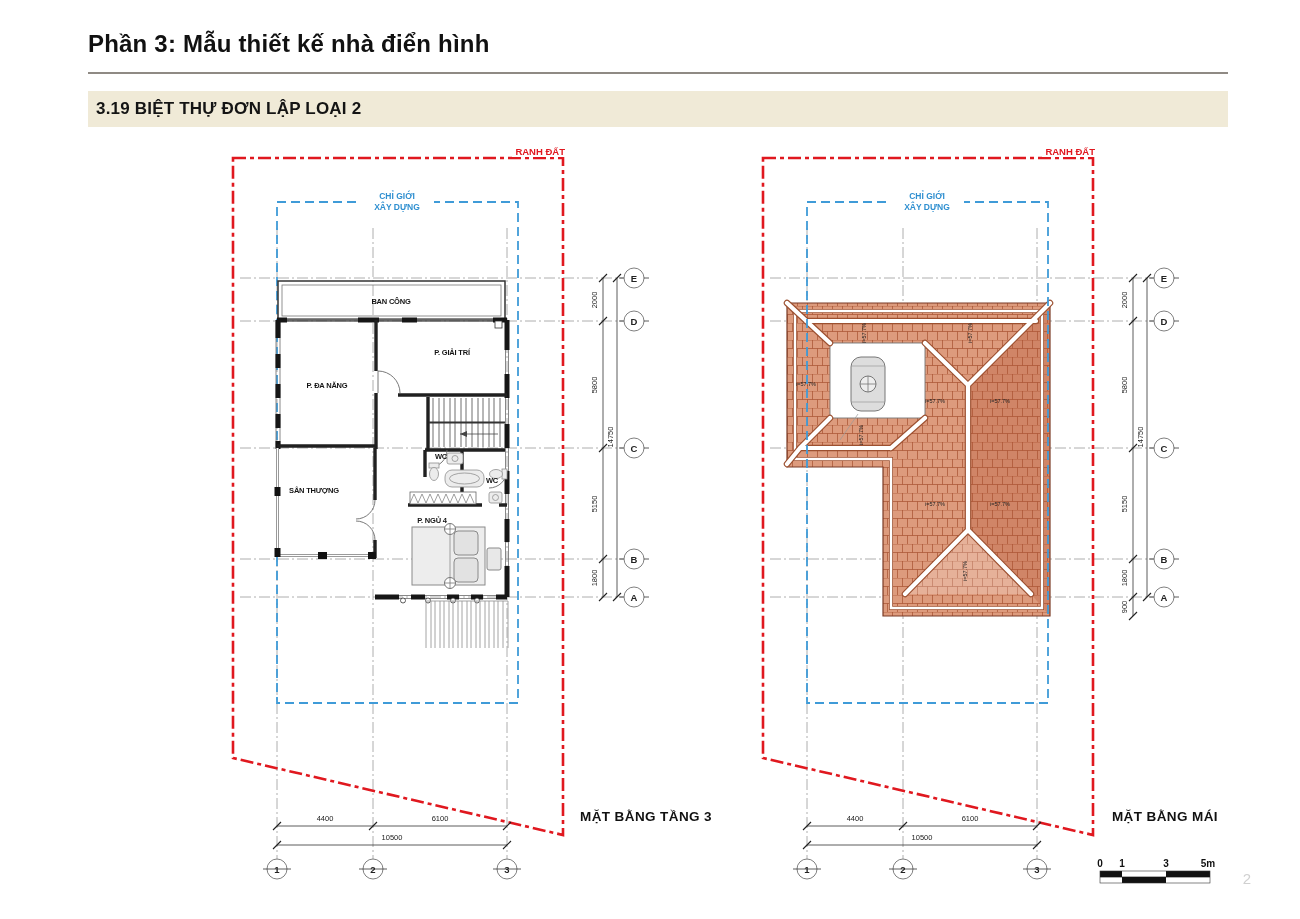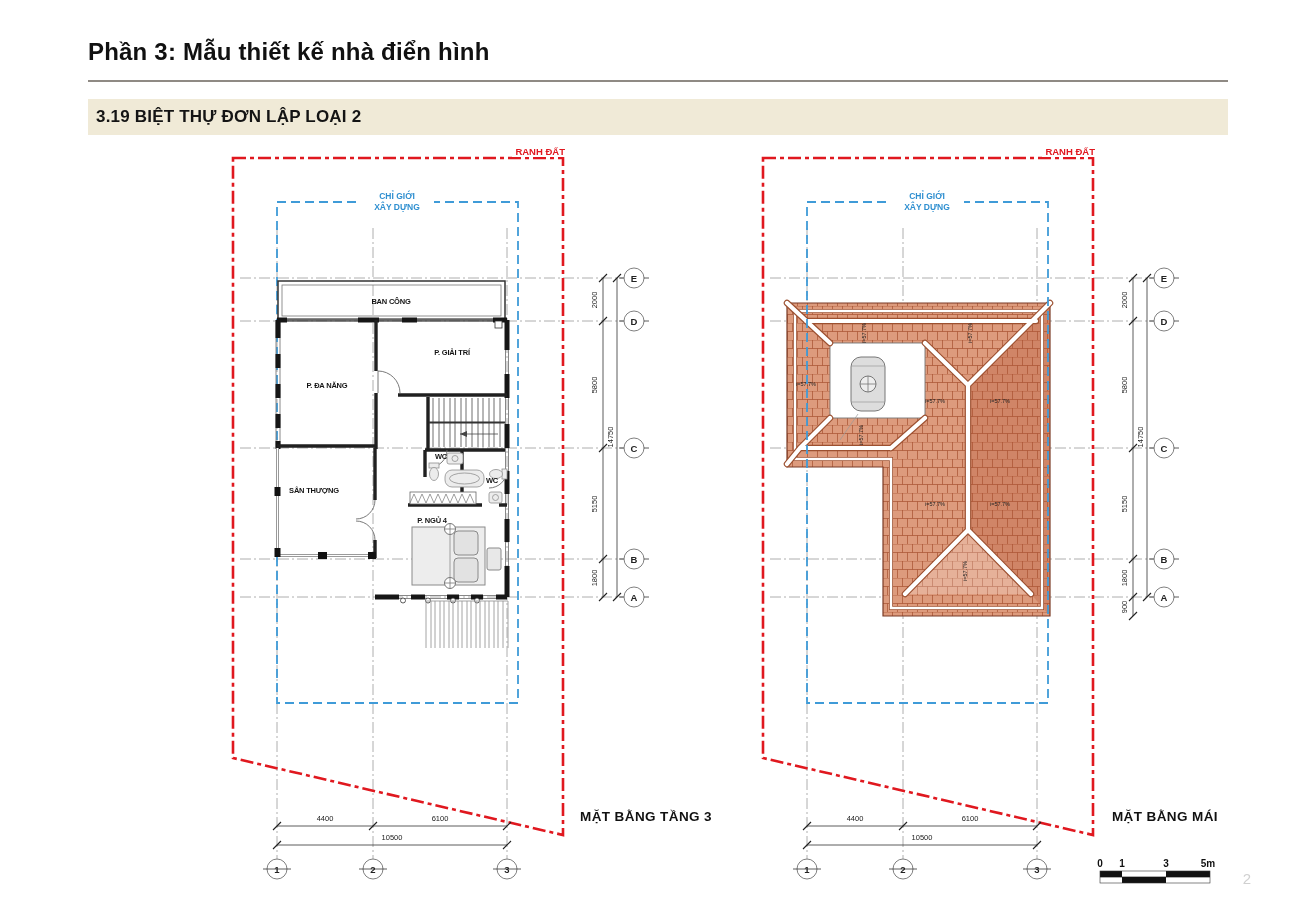--- a/index.html
+++ b/index.html
@@ -1,18 +1,18 @@
 <!DOCTYPE html>
 <html><head>
 <meta charset="utf-8">
 <style>
   html,body{margin:0;padding:0;background:#fff;}
   .page{position:relative;width:1300px;height:919px;background:#fff;overflow:hidden;
         font-family:"Liberation Sans",sans-serif;}
-  .header{position:absolute;left:88px;top:38px;width:1140px;}
+  .header{position:absolute;left:88px;top:30px;width:1140px;}
   .header h1{margin:0;font-size:24px;font-weight:bold;color:#111;letter-spacing:.2px;}
   .rule{margin-top:14px;border-top:2px solid #8f8a84;width:1140px;}
   .band{margin-top:17px;width:1140px;height:36px;background:#f0ead7;
         display:flex;align-items:center;}
   .band span{font-size:17px;font-weight:bold;color:#141414;padding-left:8px;letter-spacing:.2px;}
   svg{position:absolute;left:0;top:0;}
   .grid{stroke:#9b9b9b;stroke-width:.8;stroke-dasharray:11 3 2 3;fill:none;}
   .land{stroke:#e0181f;stroke-width:2.6;stroke-dasharray:13 4 4 4;fill:none;}
   .build{stroke:#3f9bd8;stroke-width:1.8;stroke-dasharray:9 5;fill:none;}
   .thin{stroke:#6a6a6a;stroke-width:.8;fill:none;}

